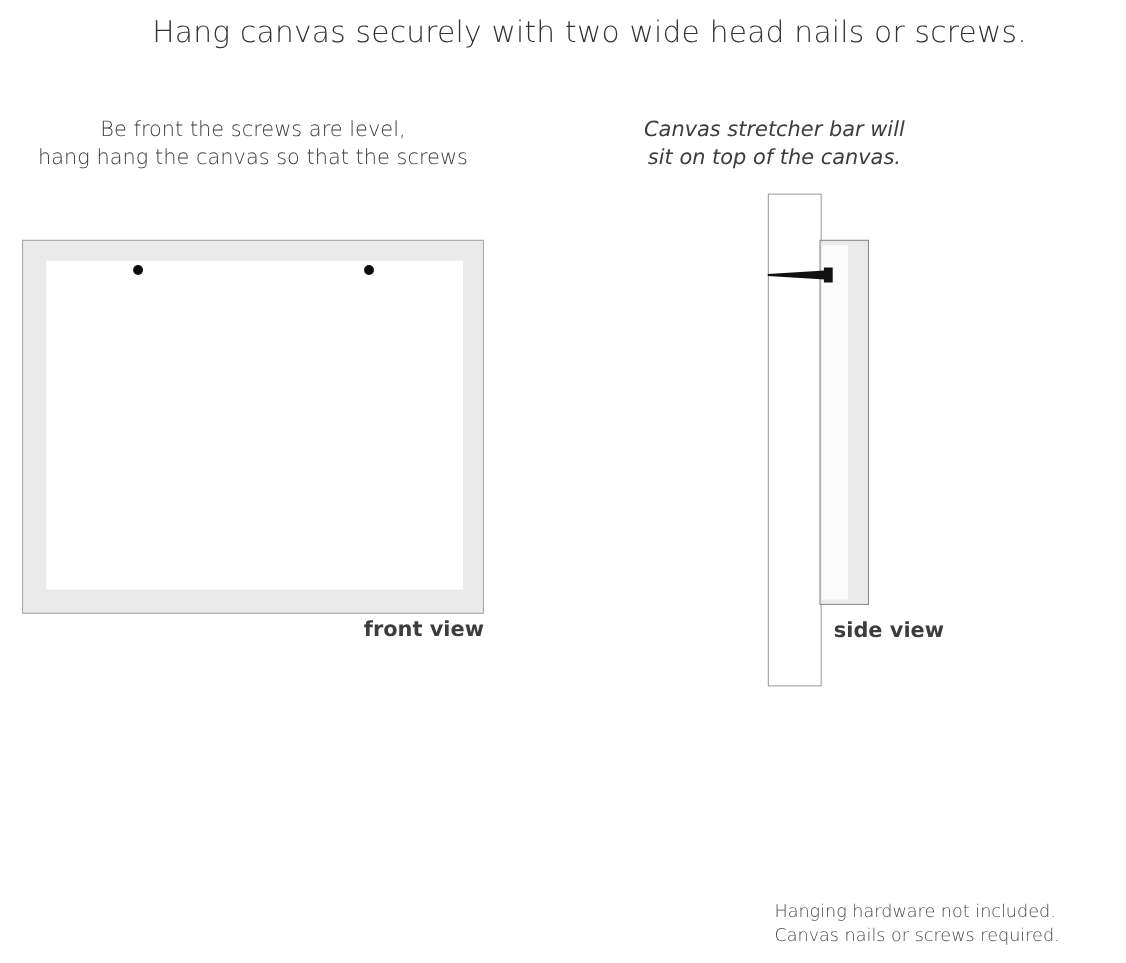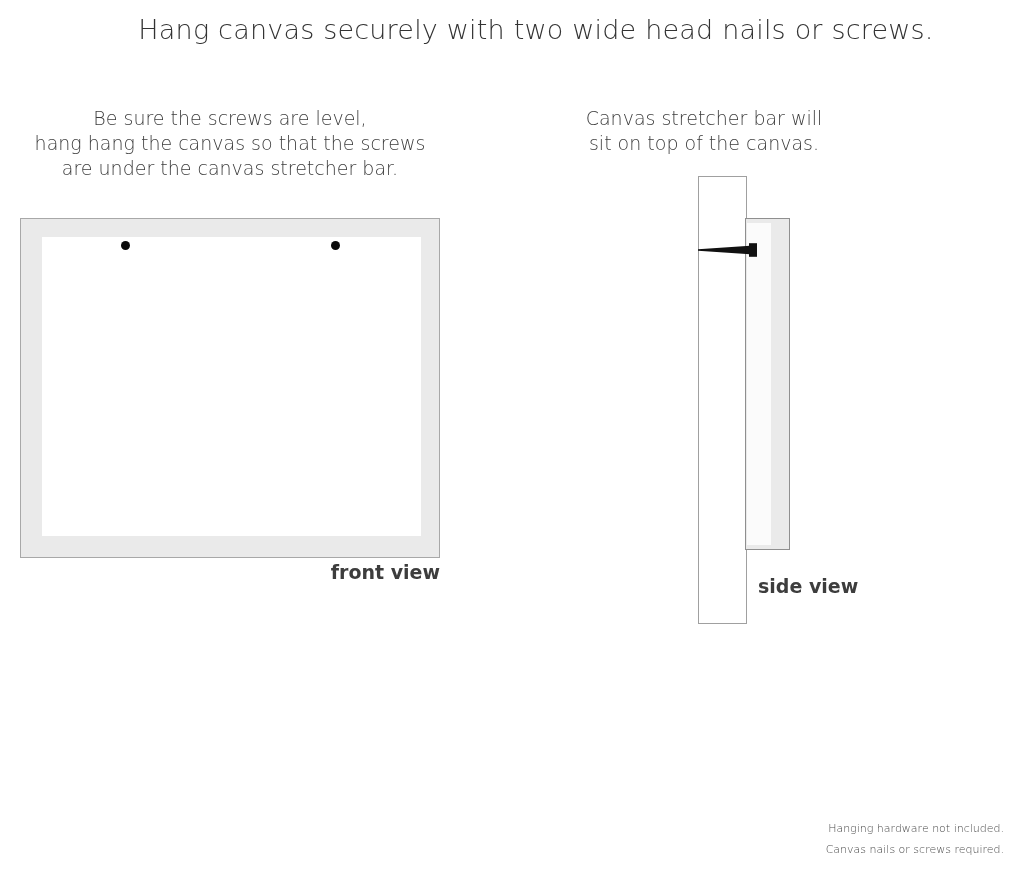--- a/index.html
+++ b/index.html
@@ -47,20 +47,21 @@
   }
   #caption-front {
     left: 20px;
     top: 106px;
     width: 420px;
   }
   #caption-side {
     left: 580px;
     top: 106px;
     width: 248px;
+    font-style: italic;
   }
   .caption .line {
     display: block;
     white-space: nowrap;
   }
 
   
   .view-label {
     position: absolute;
     font-size: 19px;
@@ -71,21 +72,20 @@
   #label-front {
     left: 240px;
     top: 561px;
     width: 200px;
     text-align: right;
   }
   #label-side {
     left: 758px;
     top: 562px;
     text-align: left;
-    margin-top: 13px;
   }
 
   
   #front-view {
     position: absolute;
     left: 20px;
     top: 218px;
     width: 420px;
     height: 340px;
     background: #eaeaea;
@@ -156,23 +156,22 @@
   }
 </style>
 </head>
 <body>
 
 <div class="canvas-root">
 
   <div id="title">Hang canvas securely with two wide head nails or screws.</div>
 
   <div class="caption" id="caption-front">
-    <span class="line">Be sure the screws are level,</span>
+    <span class="line">Be front the screws are level,</span>
     <span class="line">hang hang the canvas so that the screws</span>
-    <span class="line">are under the canvas stretcher bar.</span>
   </div>
 
   <div class="caption" id="caption-side">
     <span class="line">Canvas stretcher bar will</span>
     <span class="line">sit on top of the canvas.</span>
   </div>
 
   <div id="front-view">
     <div id="front-view-inner"></div>
     <div class="screw-dot" id="screw-dot-left"></div>
@@ -184,18 +183,18 @@
     <div id="wall-strip"></div>
     <div id="canvas-profile"></div>
     <div id="stretcher-inner"></div>
     <svg id="screw-side" viewBox="0 0 64 20">
       <polygon points="0,9.2 52,5.8 52,14.2 0,10.8" fill="#111111"></polygon>
       <rect x="51" y="3.2" width="8" height="13.6" fill="#111111"></rect>
     </svg>
   </div>
   <div class="view-label" id="label-side">side view</div>
 
-  <div class="caption" id="footer" style="left:704px; top:818px; width:300px; text-align:right; font-size:11px; line-height:21px; color:#4a4a4a;">
+  <div class="caption" id="footer" style="left:704px; top:818px; width:300px; text-align:left; font-size:16px; line-height:21px; color:#4a4a4a;">
     <span class="line">Hanging hardware not included.</span>
     <span class="line">Canvas nails or screws required.</span>
   </div>
 
 </div>
 
 </body></html>

